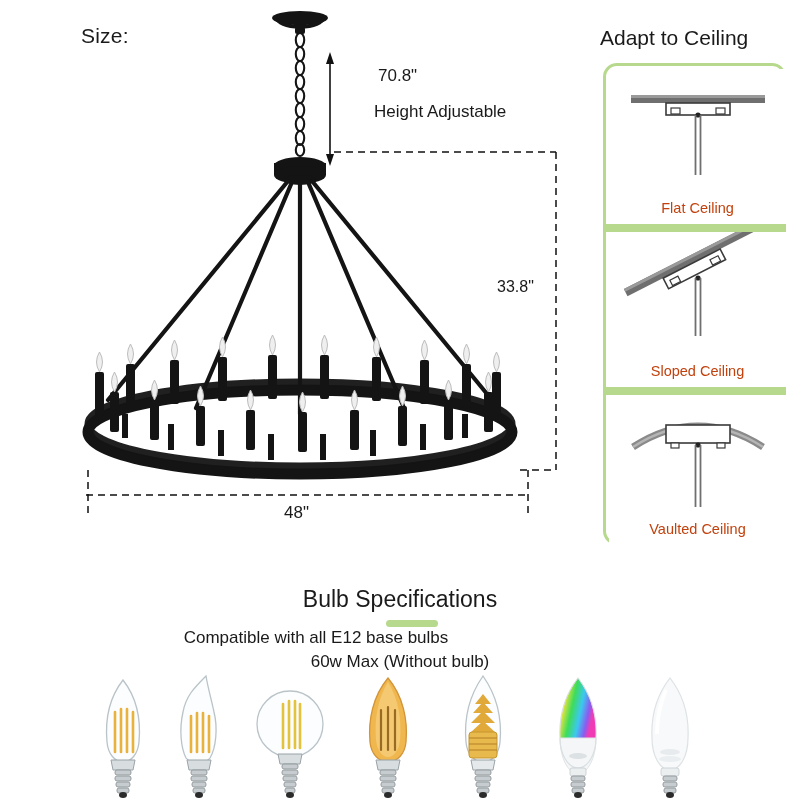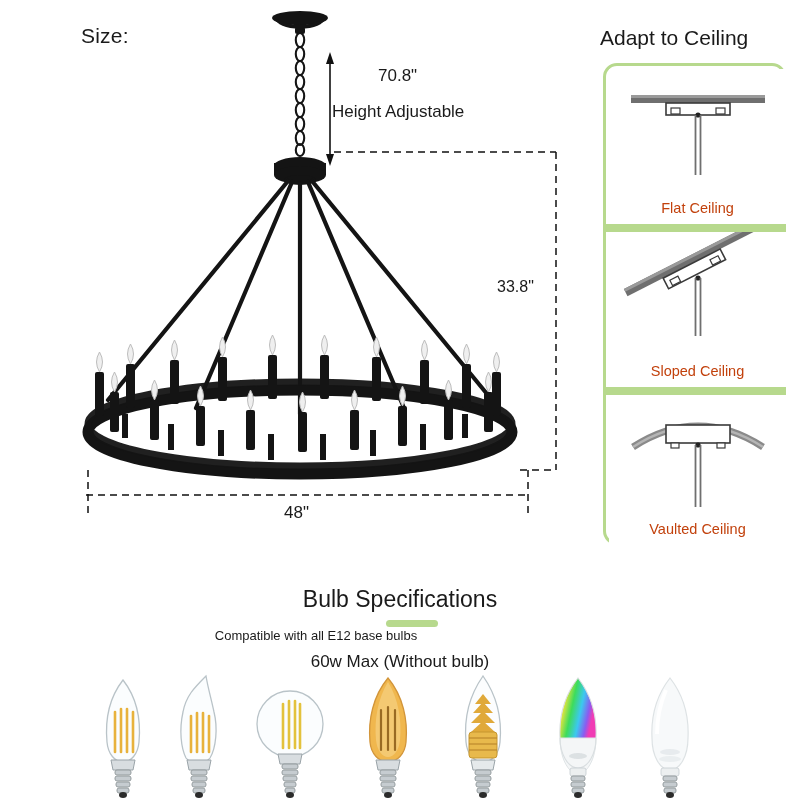--- a/index.html
+++ b/index.html
@@ -25,20 +25,21 @@
     letter-spacing: .2px;
     margin-left: 19px;
   }
   #dim-height-value {
     left: 378px; top: 66px;
     font-size: 17px;
   }
   #dim-height-caption {
     left: 332px; top: 102px;
     font-size: 17px;
+    padding-left: 42px;
   }
   #dim-depth-value {
     left: 497px; top: 278px;
     font-size: 16px;
   }
   #dim-width-value {
     left: 284px; top: 503px;
     font-size: 17px;
   }
 
@@ -89,21 +90,21 @@
   }
   #bulb-title-underline {
     left: 386px; top: 620px;
     width: 52px; height: 7px;
     border-radius: 4px;
     background: #b7d98d;
   }
   #bulb-sub-1 {
     left: 0; top: 628px;
     width: 632px; text-align: center;
-    font-size: 13px;
+    font-size: 17px;
   }
   #bulb-sub-2 {
     left: 0; top: 652px;
     width: 800px; text-align: center;
     font-size: 17px;
   }
   #bulb-row {
     left: 0; top: 668px;
     width: 800px; height: 132px;
   }

